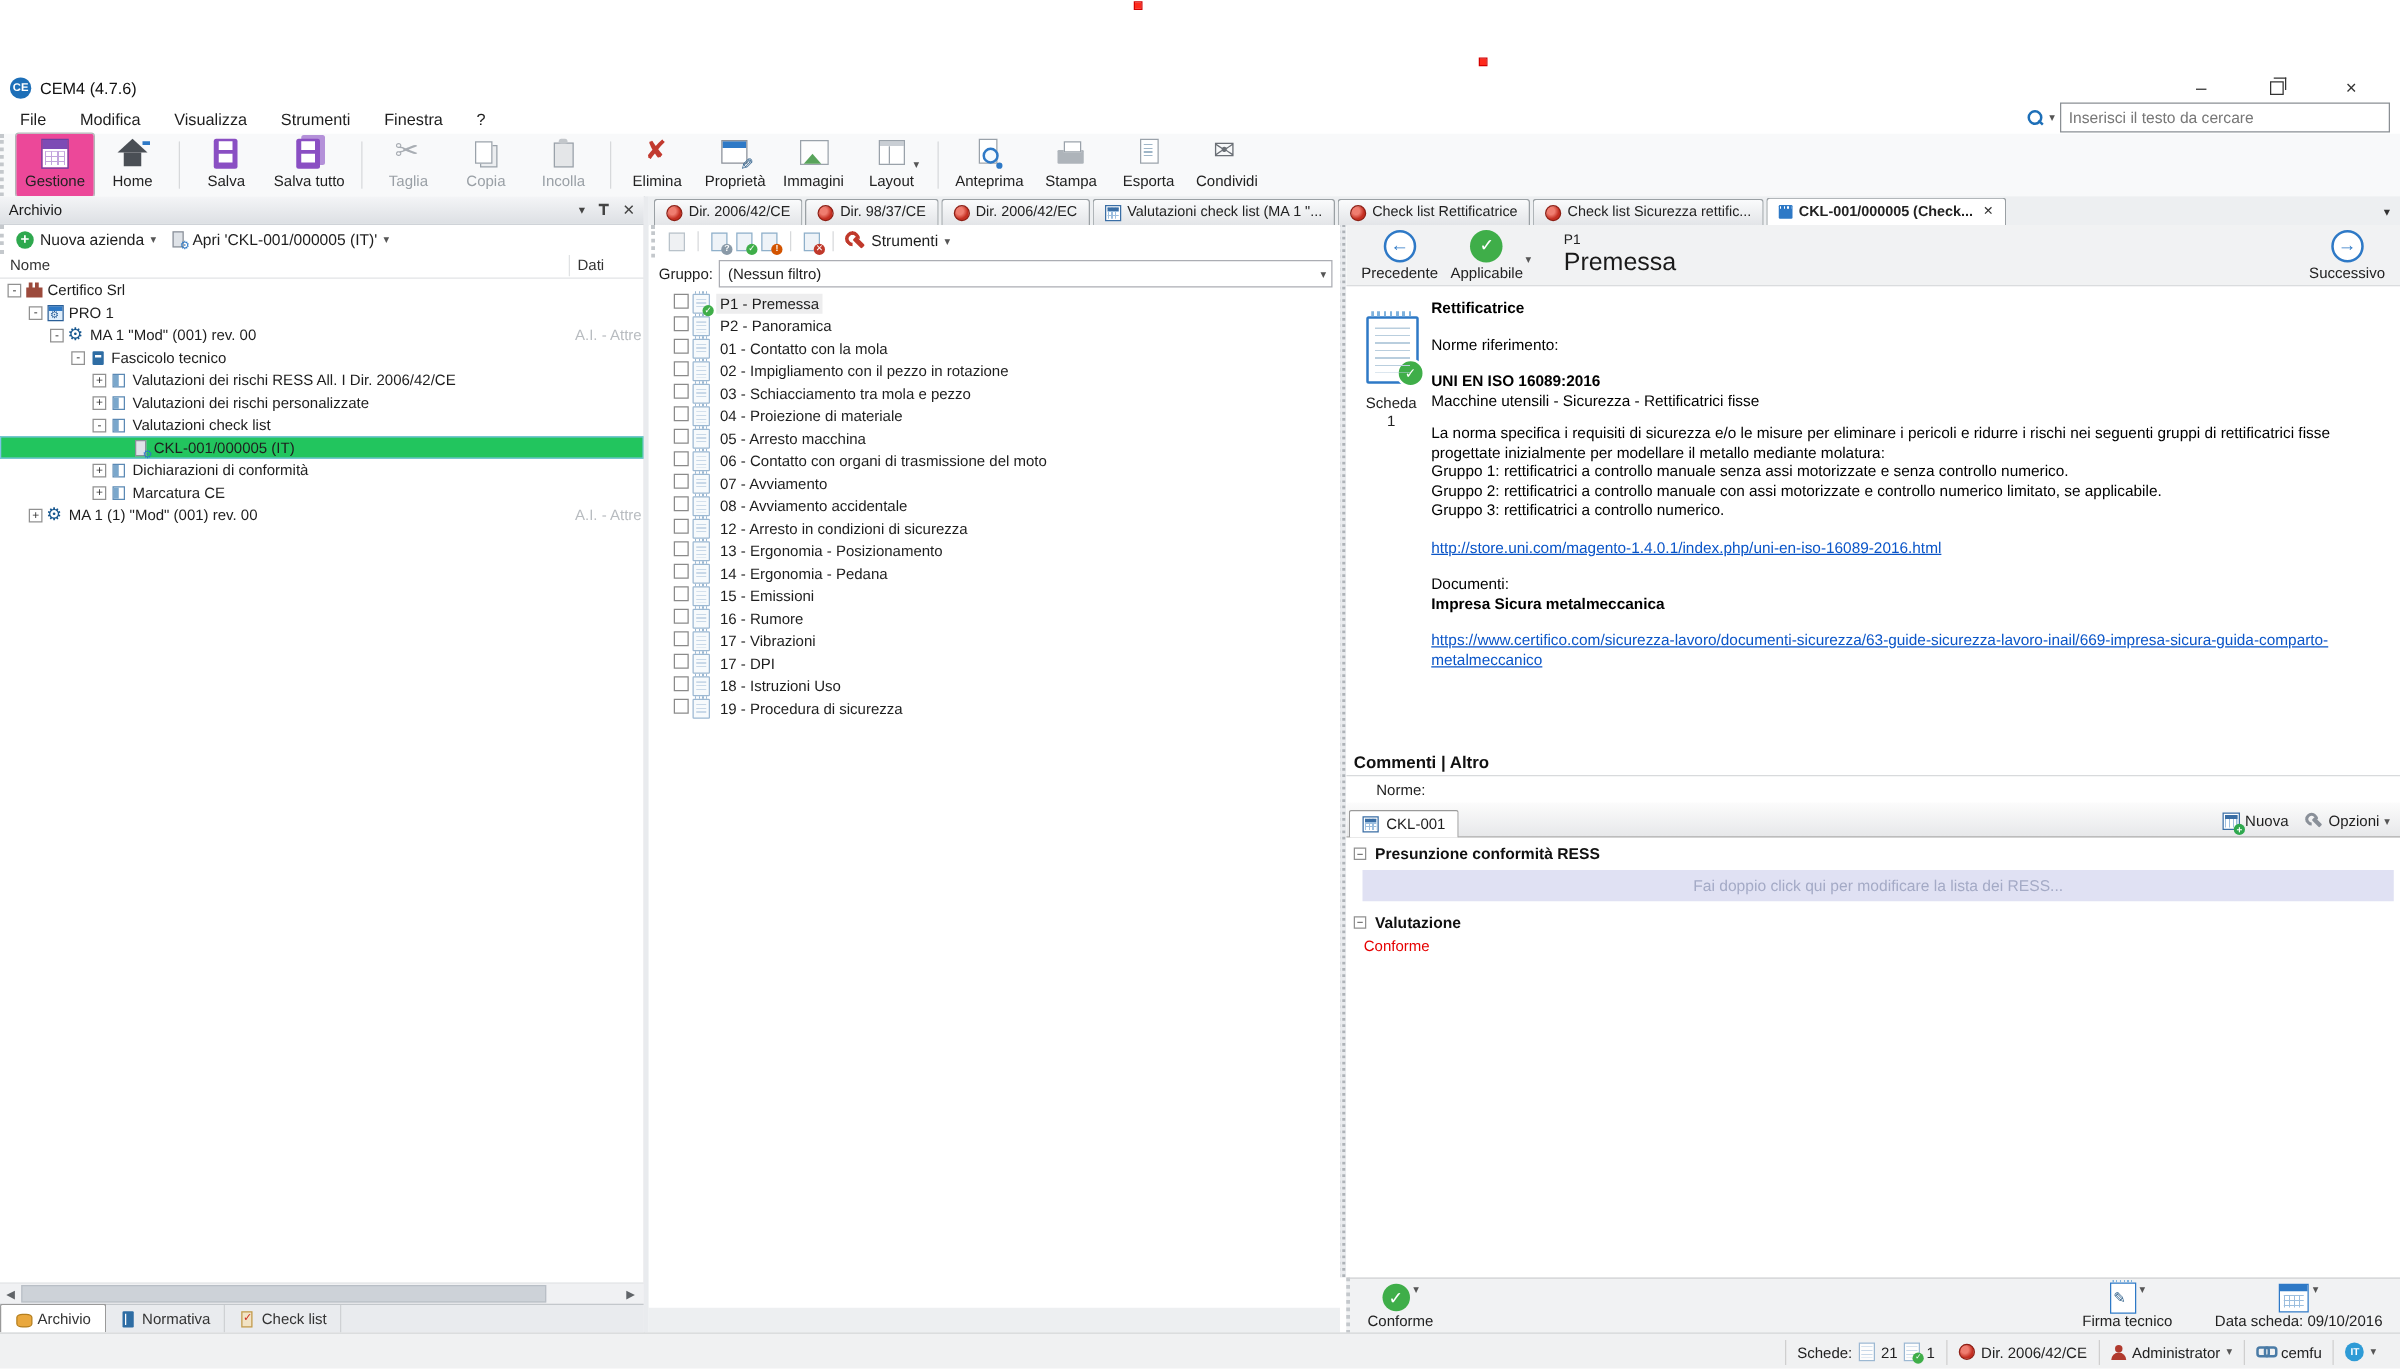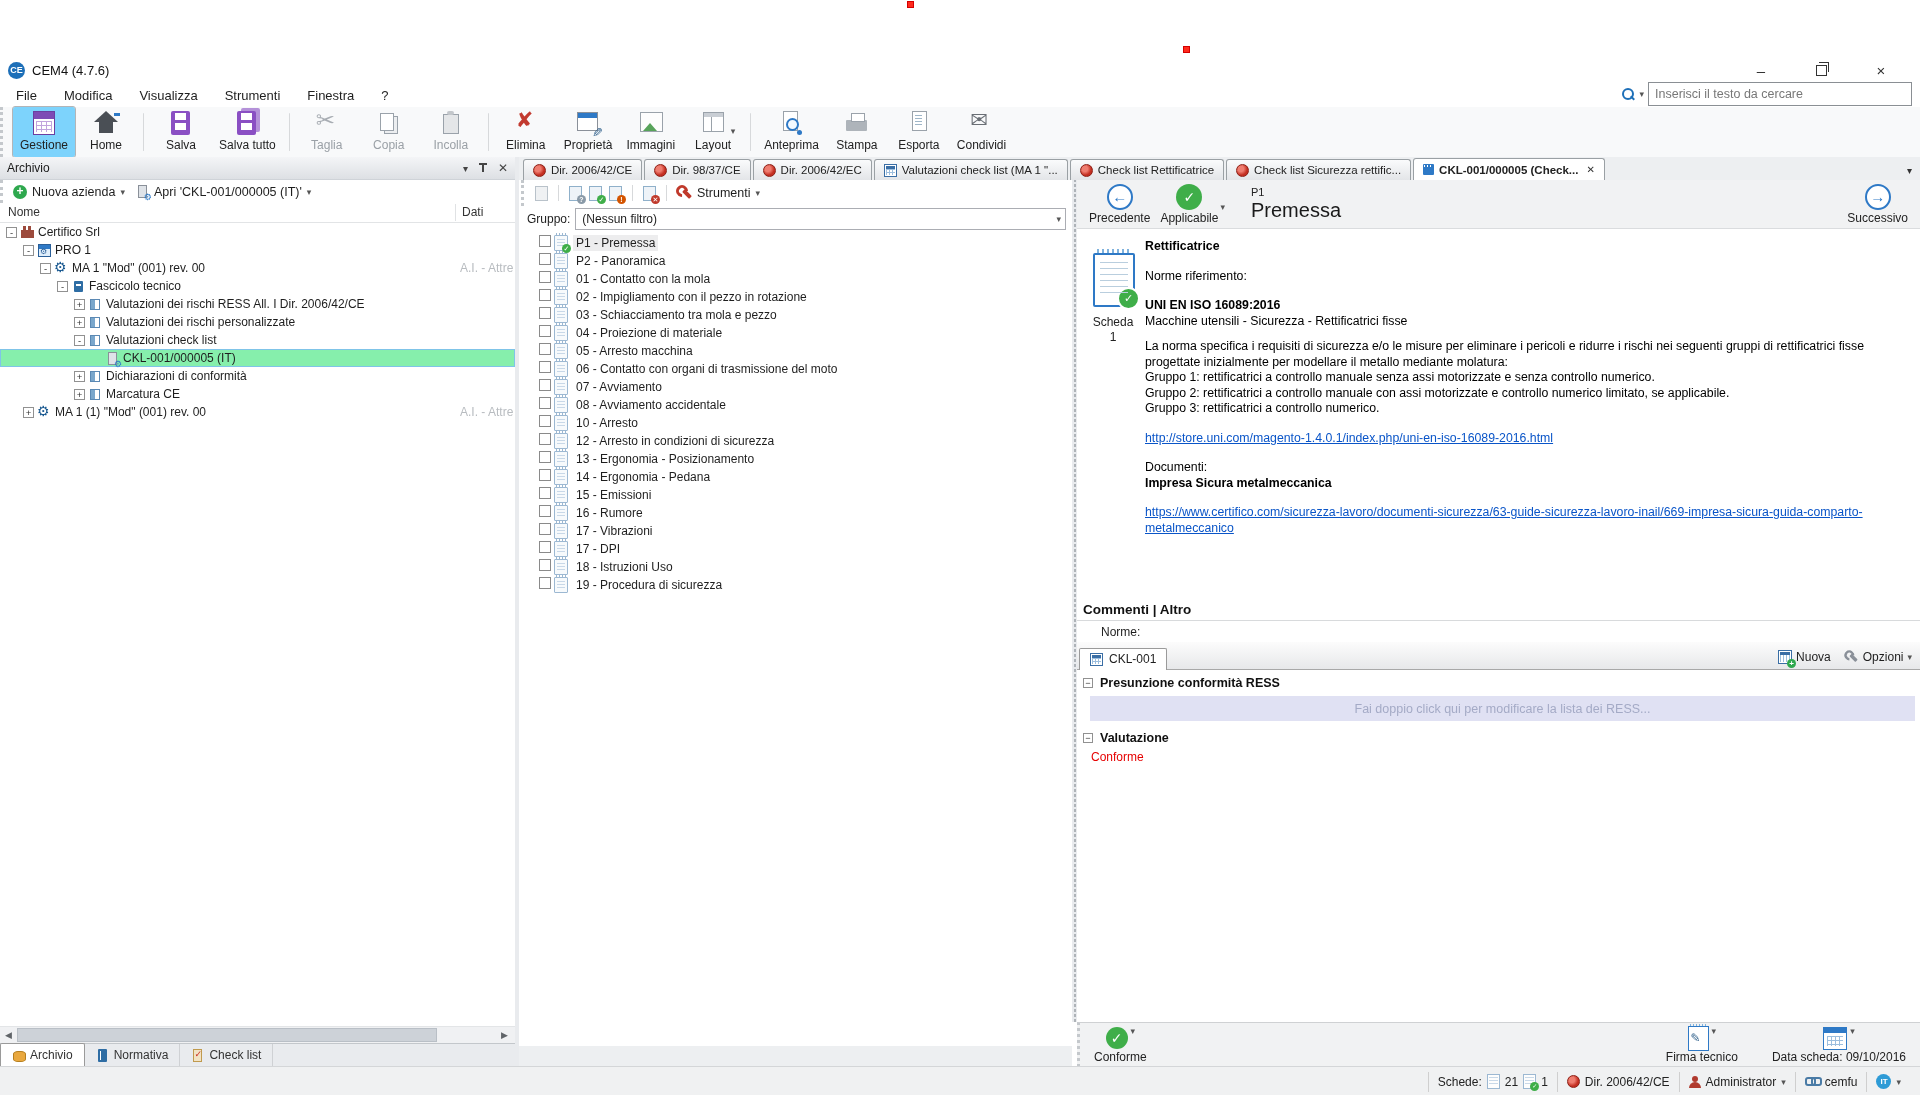--- a/index.html
+++ b/index.html
@@ -28,21 +28,21 @@
   .caret{font-size:9px;color:#555;}
   #searchinput{width:250px;height:22px;border:1px solid #8a8f94;font-size:12.5px;padding:0 6px;color:#b91c1c;
                font-family:"Liberation Sans",sans-serif;}
   #searchinput::placeholder{color:#777;}
 
   
   #toolbar{position:absolute;top:107px;left:0;right:0;height:50px;background:#f8f9fa;display:flex;align-items:stretch;
            padding-left:10px;border-left:3px dotted #c4c8cc;}
   .tbtn{min-width:48px;padding:0 7px;display:flex;flex-direction:column;align-items:center;justify-content:flex-start;border-radius:2px;}
   .tbtn .tlab{font-size:12px;margin-top:1px;white-space:nowrap;color:#222;}
-  .tbtn.active{background:#7dd3fc;outline:1px solid #b3b5b7;}
+  .tbtn.active{background:#ec4899;outline:1px solid #b3b5b7;}
   .tbtn.disabled .tlab{color:#9aa0a6;}
   .tbtn.sep{min-width:0;width:1px;padding:0;margin:6px 6px;background:#d7d9db;}
   .tdd{font-size:9px;color:#555;margin-top:-26px;margin-left:40px;}
   .tdd:empty{display:none;}
   .tico{width:28px;height:27px;margin:3px auto 0;position:relative;display:block;flex:none;}
   [data-icon="grid-purple"]::before{content:"";position:absolute;left:3px;right:3px;top:1px;bottom:2px;border:1px solid #6b3fa0;
       background:linear-gradient(#7d4bb5 0 7px,#fff 7px);}
   [data-icon="grid-purple"]::after{content:"";position:absolute;left:6px;right:6px;top:11px;bottom:5px;
       background:repeating-linear-gradient(90deg,#c2a4dd 0 1px,transparent 1px 5px),repeating-linear-gradient(#c2a4dd 0 1px,transparent 1px 4px);}
   [data-icon="home"]::before{content:"";position:absolute;left:2px;top:1px;border-left:12px solid transparent;border-right:12px solid transparent;border-bottom:11px solid #4a4f55;}
@@ -105,21 +105,21 @@
   .pluscirc{width:14px;height:14px;border-radius:50%;background:#2ea84e;color:#fff;font-size:12px;line-height:13px;text-align:center;font-weight:bold;}
   .ticn{width:13px;height:13px;display:inline-block;position:relative;flex:none;}
   [data-icon="ckl"]::before{content:"";position:absolute;left:2px;top:0;right:2px;bottom:0;background:#dfe3e8;border:1px solid #8a9099;}
   [data-icon="ckl"]::after{content:"⚙";position:absolute;right:-3px;bottom:-4px;font-size:9px;color:#2e79c6;}
   .lp-cols{height:19px;border-bottom:1px solid #e2e4e6;position:relative;font-size:12px;color:#333;}
   .lp-cols .c1{position:absolute;left:8px;top:2px;}
   .lp-cols .c2{position:absolute;left:462px;top:2px;}
   .lp-cols .cdiv{position:absolute;left:455px;top:1px;bottom:1px;width:1px;background:#e0e2e4;}
   .lp-tree{overflow:hidden;}
   .trow{height:18px;display:flex;align-items:center;position:relative;white-space:nowrap;}
-  .trow.selected{background:#86efac;outline:1px solid #7fc4e8;outline-offset:-1px;}
+  .trow.selected{background:#22c55e;outline:1px solid #7fc4e8;outline-offset:-1px;}
   .expander{width:11px;height:11px;border:1px solid #919191;background:#fff;font-size:9.5px;line-height:9px;text-align:center;
             color:#333;margin-right:4px;flex:none;box-sizing:border-box;}
   .expander:empty{visibility:hidden;}
   .trow .lbl{font-size:12px;margin-left:4px;text-align:right;}
   .dati{position:absolute;left:460px;color:#b8bcc0;font-size:12px;}
   [data-icon="factory"]::before{content:"";position:absolute;left:0;bottom:1px;width:13px;height:8px;background:#9c4a3c;}
   [data-icon="factory"]::after{content:"";position:absolute;left:2px;top:0;width:3px;height:6px;background:#9c4a3c;box-shadow:5px 0 0 #9c4a3c;}
   [data-icon="project"]::before{content:"";position:absolute;inset:0;background:linear-gradient(#2e79c6 0 4px,#dfeefb 4px);border:1px solid #2a5f98;box-sizing:border-box;}
   [data-icon="project"]::after{content:"⚙";position:absolute;font-size:8px;color:#2a5f98;left:2px;top:3px;}
   [data-icon="machine"]::before{content:"⚙";font-size:14px;color:#17578f;position:absolute;left:-1px;top:-3px;}
@@ -623,25 +623,20 @@
           <span class="clabel">07 - Avviamento</span>
         </div>
         <div class="crow">
           <span class="cb"></span>
           <span class="npad"></span>
           <span class="clabel">08 - Avviamento accidentale</span>
         </div>
         <div class="crow">
           <span class="cb"></span>
           <span class="npad"></span>
-          <span class="clabel">10 - Arresto</span>
-        </div>
-        <div class="crow">
-          <span class="cb"></span>
-          <span class="npad"></span>
           <span class="clabel">12 - Arresto in condizioni di sicurezza</span>
         </div>
         <div class="crow">
           <span class="cb"></span>
           <span class="npad"></span>
           <span class="clabel">13 - Ergonomia - Posizionamento</span>
         </div>
         <div class="crow">
           <span class="cb"></span>
           <span class="npad"></span>

